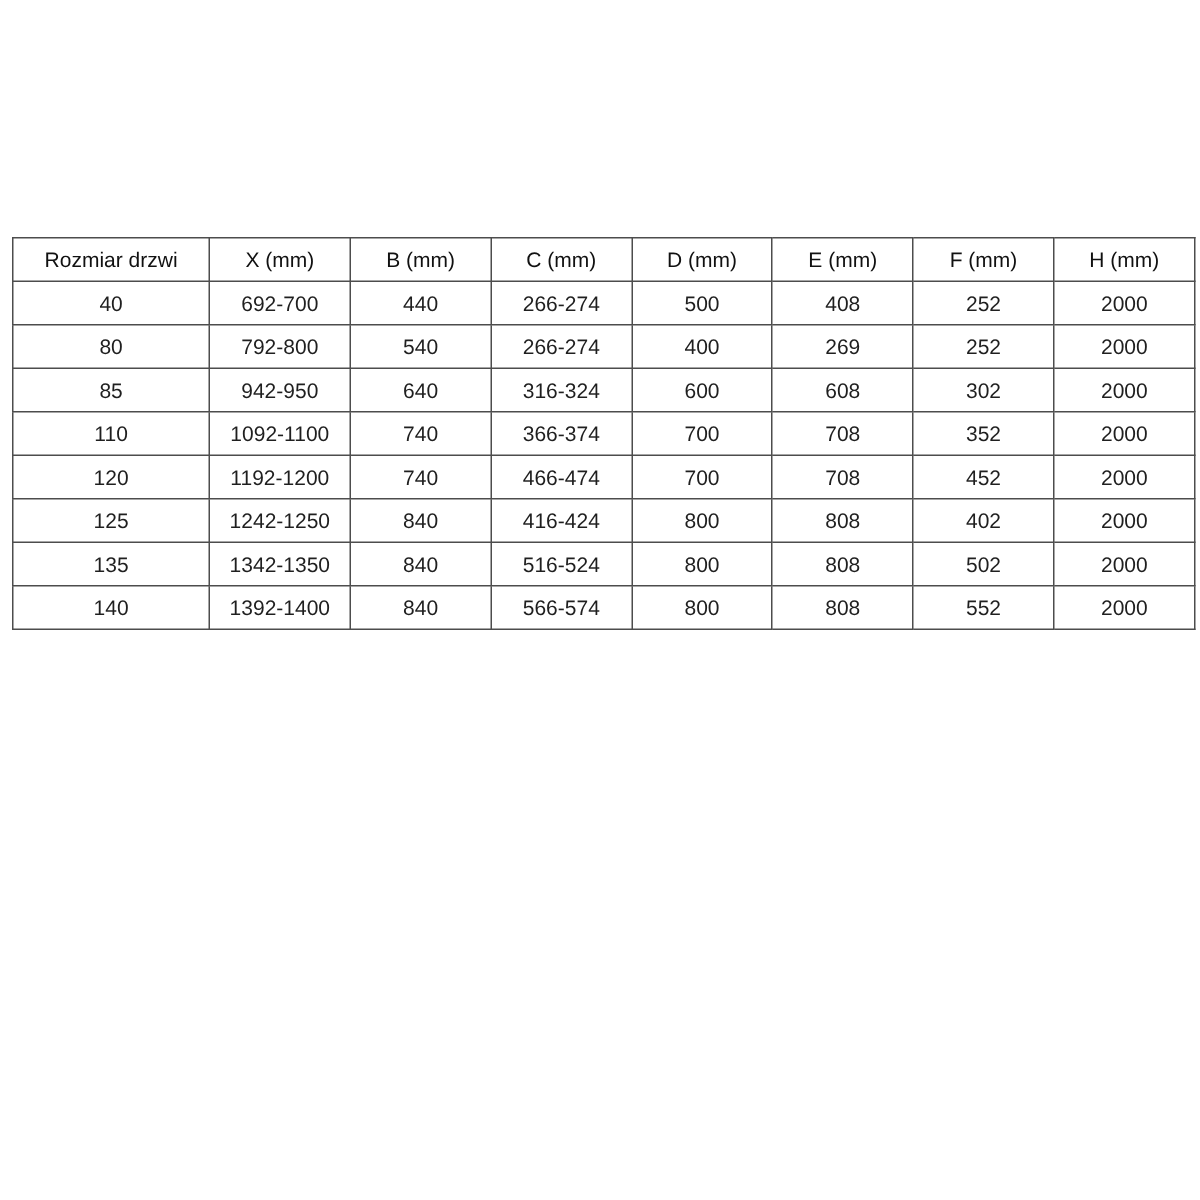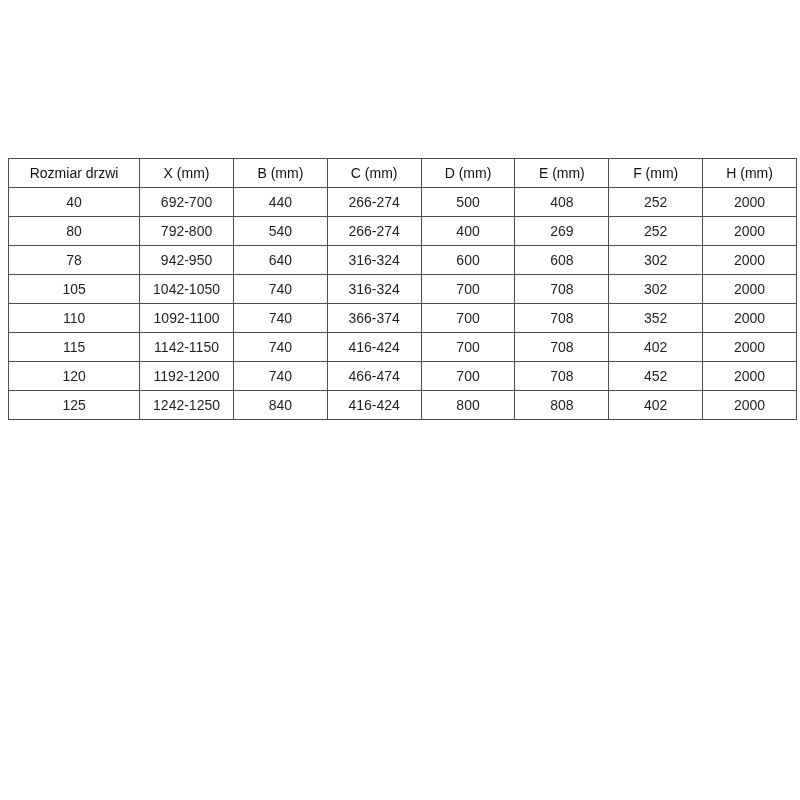--- a/index.html
+++ b/index.html
@@ -82,57 +82,37 @@
           <td>80</td>
           <td>792-800</td>
           <td>540</td>
           <td>266-274</td>
           <td>400</td>
           <td>269</td>
           <td>252</td>
           <td>2000</td>
         </tr>
         <tr>
-          <td>78</td>
+          <td>85</td>
           <td>942-950</td>
           <td>640</td>
           <td>316-324</td>
           <td>600</td>
           <td>608</td>
-          <td>302</td>
-          <td>2000</td>
-        </tr>
-        <tr>
-          <td>105</td>
-          <td>1042-1050</td>
-          <td>740</td>
-          <td>316-324</td>
-          <td>700</td>
-          <td>708</td>
           <td>302</td>
           <td>2000</td>
         </tr>
         <tr>
           <td>110</td>
           <td>1092-1100</td>
           <td>740</td>
           <td>366-374</td>
           <td>700</td>
           <td>708</td>
           <td>352</td>
-          <td>2000</td>
-        </tr>
-        <tr>
-          <td>115</td>
-          <td>1142-1150</td>
-          <td>740</td>
-          <td>416-424</td>
-          <td>700</td>
-          <td>708</td>
-          <td>402</td>
           <td>2000</td>
         </tr>
         <tr>
           <td>120</td>
           <td>1192-1200</td>
           <td>740</td>
           <td>466-474</td>
           <td>700</td>
           <td>708</td>
           <td>452</td>
@@ -141,15 +121,35 @@
         <tr>
           <td>125</td>
           <td>1242-1250</td>
           <td>840</td>
           <td>416-424</td>
           <td>800</td>
           <td>808</td>
           <td>402</td>
           <td>2000</td>
         </tr>
+        <tr>
+          <td>135</td>
+          <td>1342-1350</td>
+          <td>840</td>
+          <td>516-524</td>
+          <td>800</td>
+          <td>808</td>
+          <td>502</td>
+          <td>2000</td>
+        </tr>
+        <tr>
+          <td>140</td>
+          <td>1392-1400</td>
+          <td>840</td>
+          <td>566-574</td>
+          <td>800</td>
+          <td>808</td>
+          <td>552</td>
+          <td>2000</td>
+        </tr>
       </tbody>
   </table>
 </div>
 
 </body></html>

